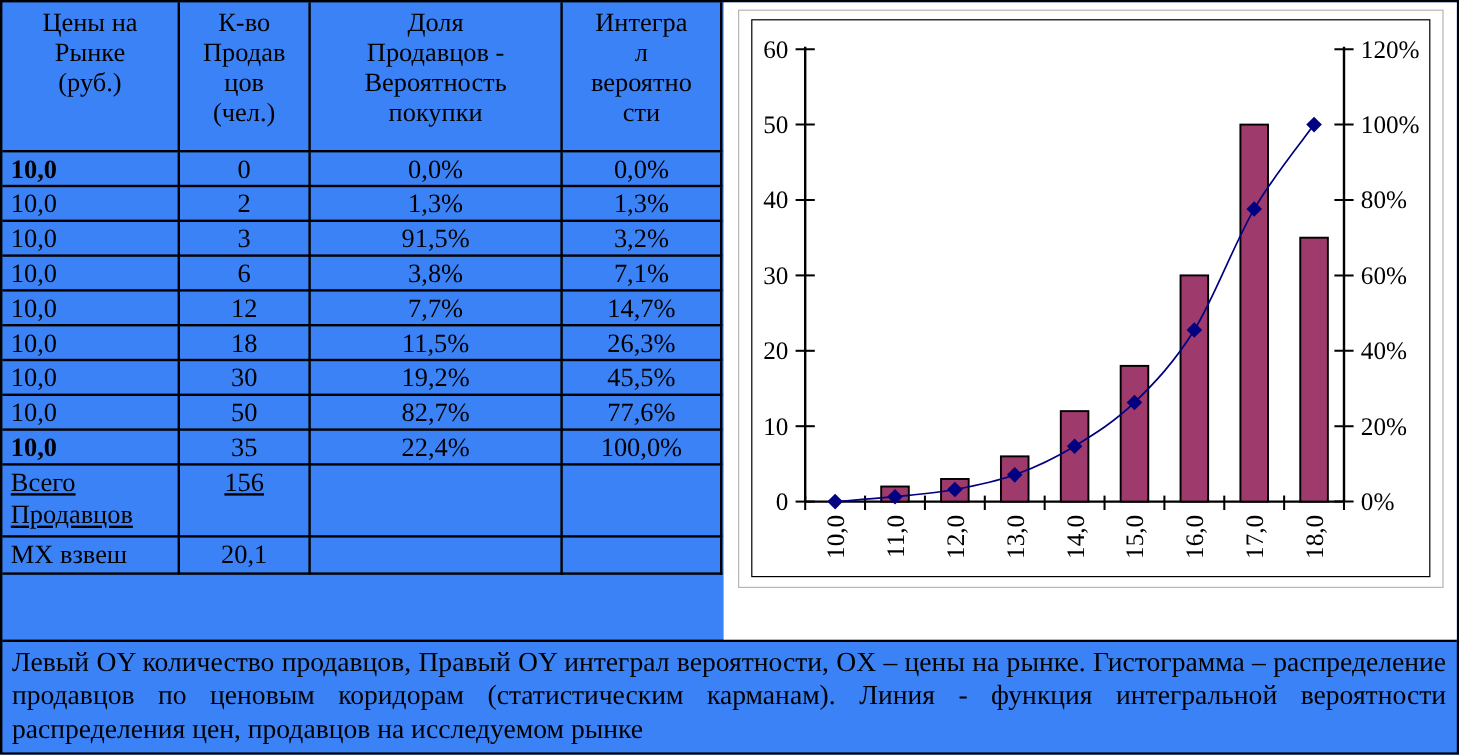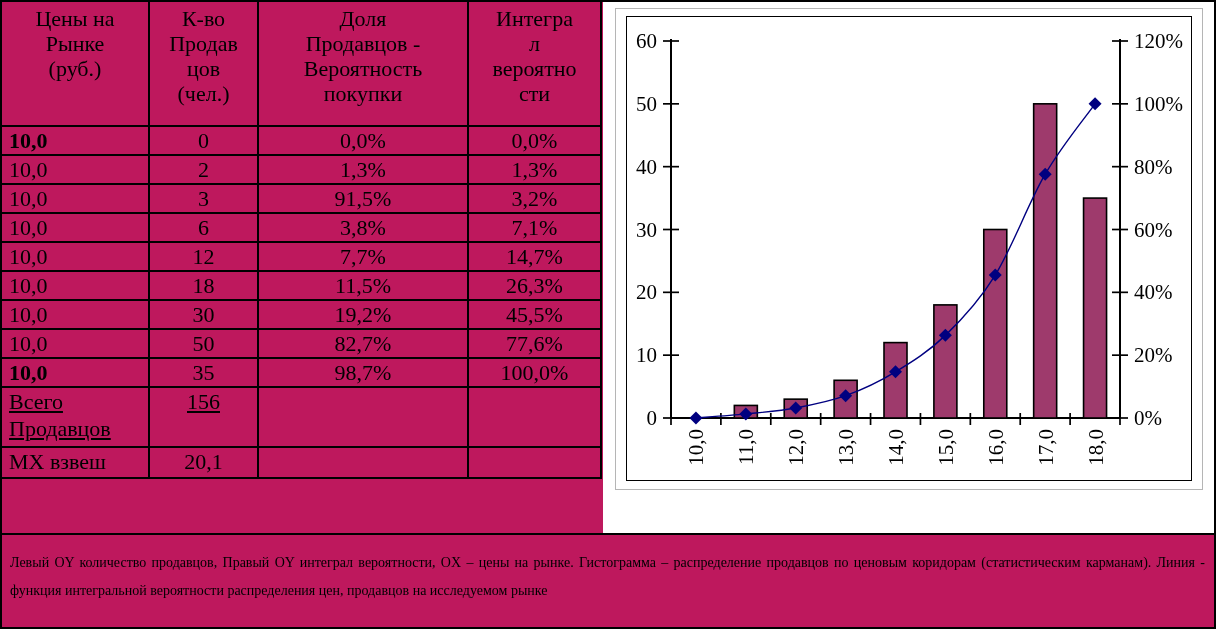--- a/index.html
+++ b/index.html
@@ -1,18 +1,18 @@
 <!DOCTYPE html>
 <html lang="ru"><head>
 <meta charset="utf-8">
 <style>
   html,body { margin:0; padding:0; background:#fff; }
   .page {
     position:relative; width:1216px; height:629px; box-sizing:border-box;
-    border:2px solid #000; background:#be185d;
+    border:2px solid #000; background:#3b82f6;
     font-family:"Liberation Serif","DejaVu Serif",serif; color:#000;
   }
   .main { display:flex; height:531px; }
   .tablezone { width:601px; box-sizing:border-box; }
   table.grid { border-collapse:collapse; table-layout:fixed; width:599px; }
   table.grid th, table.grid td { border:2px solid #000; padding:0; overflow:hidden; }
   table.grid th:first-child, table.grid td:first-child { border-left:none; }
   table.grid thead th { border-top:none; }
   table.grid th {
     font-weight:normal; white-space:pre-line; vertical-align:top;
@@ -31,21 +31,21 @@
     border:1px solid #b5b5b5; background:#fff;
   }
   .chart-frame {
     position:absolute; left:10px; top:7px; width:564px; height:463px;
     border:1px solid #000; background:#fff;
   }
   .chart-frame svg { display:block; }
   svg text { font-family:"Liberation Serif","DejaVu Serif",serif; fill:#000; }
   .caption {
     border-top:2px solid #000; height:92px; box-sizing:border-box;
-    padding:14px 9px 0 8px; font-size:14px; line-height:28px; text-align:justify;
+    padding:3px 9px 0 8px; font-size:23px; line-height:28px; text-align:justify;
   }
 </style>
 </head>
 <body>
 
 <div class="page">
   <div class="main">
     <div class="tablezone">
       <table class="grid">
         <colgroup>
@@ -118,21 +118,21 @@
             </tr>
             <tr class="data">
               <td class="c0">10,0</td>
               <td class="">50</td>
               <td class="">82,7%</td>
               <td class="">77,6%</td>
             </tr>
             <tr class="data">
               <td class="c0 bold">10,0</td>
               <td class="">35</td>
-              <td class="">98,7%</td>
+              <td class="">22,4%</td>
               <td class="">100,0%</td>
             </tr>
             <tr class="sum sum0">
               <td class="c0">Всего
 Продавцов</td>
               <td class="">156</td>
               <td class=""></td>
               <td class=""></td>
             </tr>
             <tr class="sum sum2">

